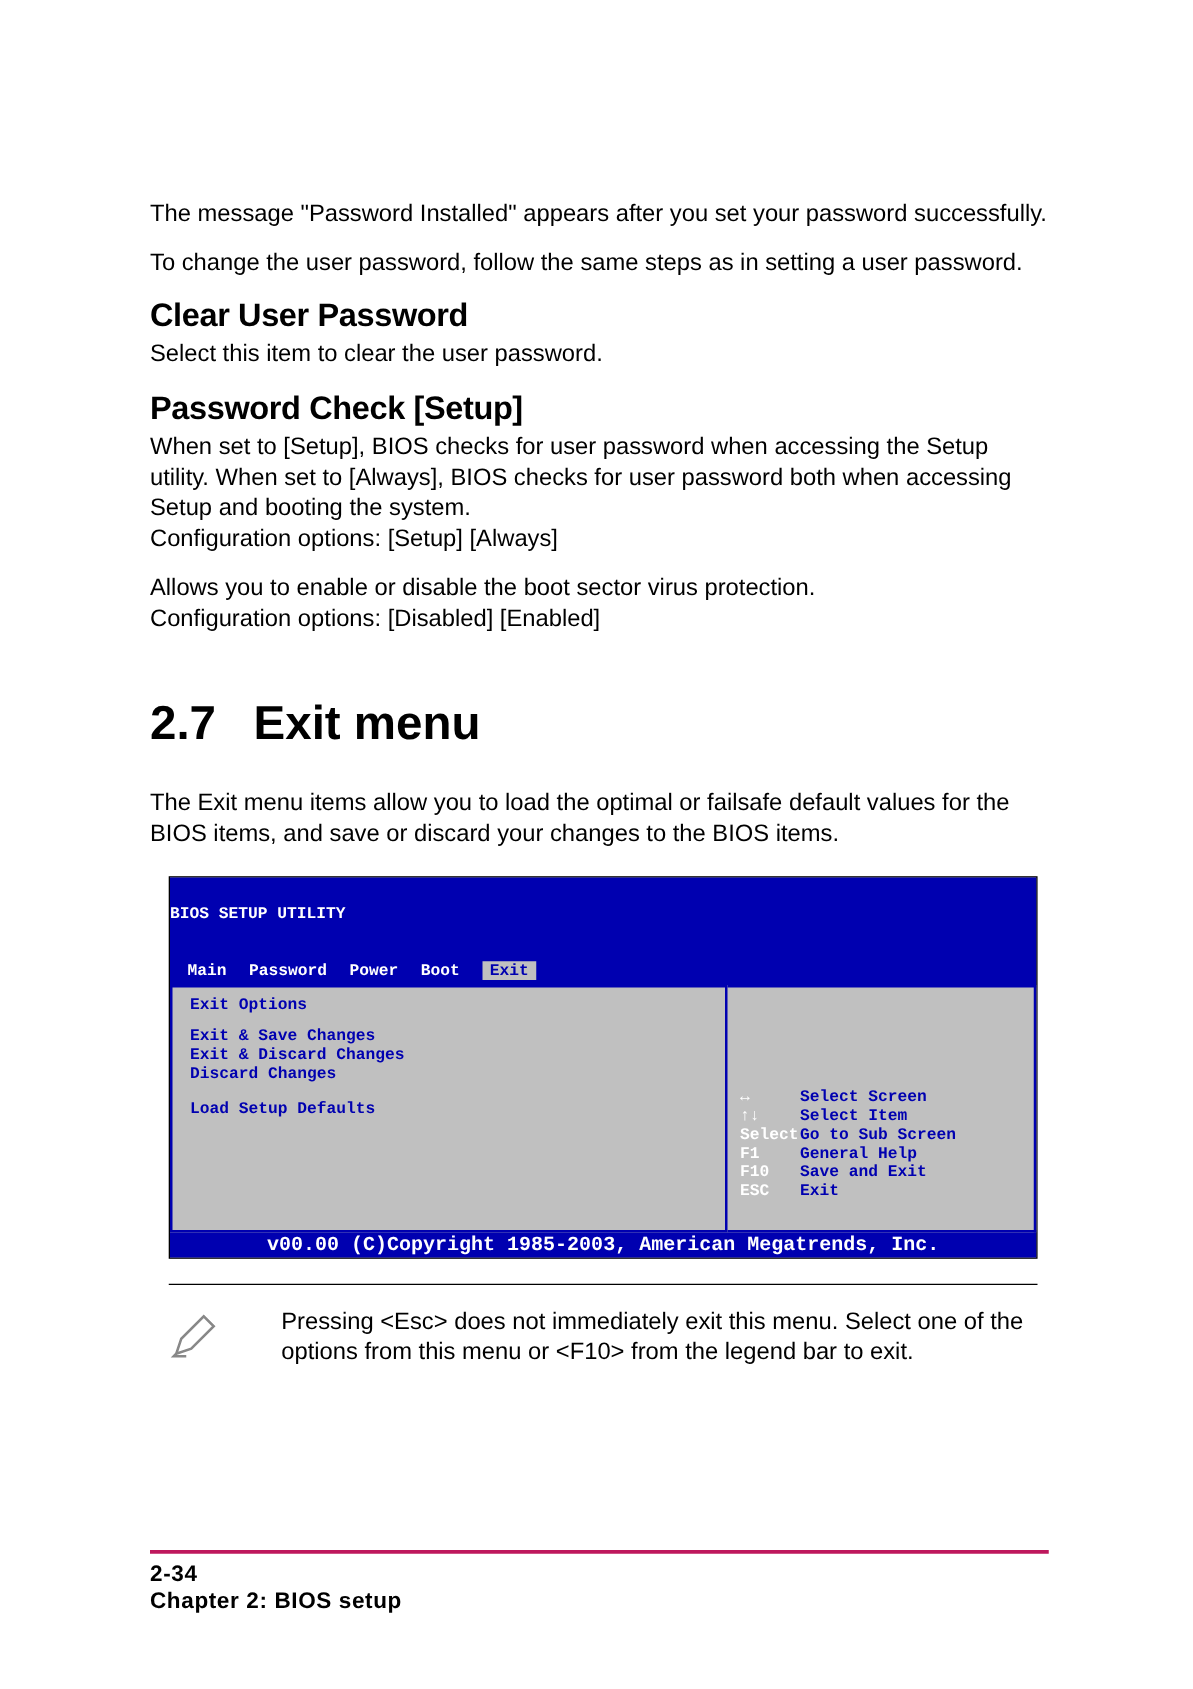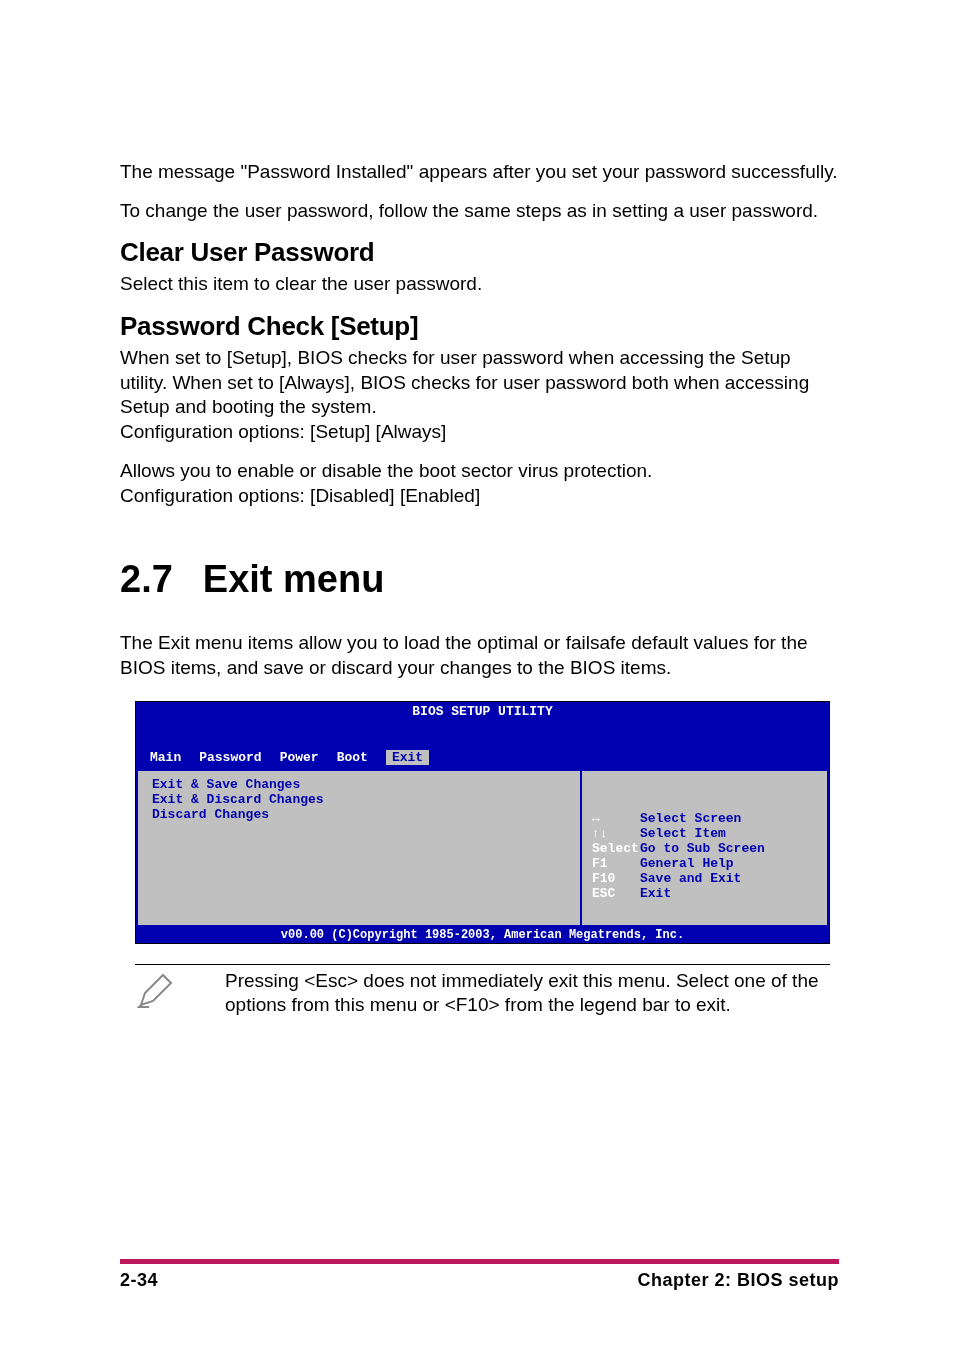--- a/index.html
+++ b/index.html
@@ -43,23 +43,23 @@
     color: #fff;
     box-sizing: border-box;
   }
   .bios-header {
     background: #0000b0;
     color: #fff;
     padding: 2px 0 2px 0;
     font-weight: bold;
   }
   .bios-title {
-    text-align: center;
-    color: #fff;
-    font-weight: bold;
+    color: #fff;
+    font-weight: bold;
+    margin-top: 19px;
   }
   .bios-tabs {
     display: flex;
     padding: 0 14px 2px 14px;
     gap: 0;
     font-weight: bold;
     margin-top: 31px;
   }
   .bios-tab {
     color: #fff;
@@ -102,52 +102,53 @@
   }
   .legend-row { display:flex; }
   .legend-key { color:#fff; width:48px; }
   .legend-label { color: #0000b0; }
   .bios-footer {
     background: #0000b0;
     color: #fff;
     text-align: center;
     font-weight: bold;
     padding: 1px 0;
-    font-size: 12px;
+    font-size: 16px;
   }
   .note-block {
     display:flex;
-    align-items:flex-start;
+    align-items:center;
     border-top: 1px solid #000;
     margin: 10px 0 0 15px;
     width: 695px;
-    padding-top: 4px;
+    padding-top: 18px;
   }
   .note-icon {
     width: 60px;
     flex: 0 0 60px;
     padding-top: 2px;
   }
   .note-text {
     font-size: 19px;
     line-height: 1.3;
     padding-left: 30px;
   }
   .page-footer {
     position:absolute;
     bottom: 60px;
     left: 120px;
     right: 115px;
-    border-top: 5px solid #be185d;
+    border-top: 3px solid #be185d;
     padding-top: 6px;
     display:flex;
     justify-content:space-between;
     font-weight:bold;
     font-size: 18px;
     letter-spacing: 0.5px;
+    flex-direction: column;
   }
   .bios-menu-item { color:#0000b0; }
   .bios-blank { height: 13px; }
 </style>
 </head>
 <body>
 
 <div class="page">
 
   <p class="body-text">The message "Password Installed" appears after you set your password successfully.</p>
@@ -175,24 +176,26 @@
       <div class="bios-tabs">
         <span class="bios-tab">Main</span>
         <span class="bios-tab">Password</span>
         <span class="bios-tab">Power</span>
         <span class="bios-tab">Boot</span>
         <span class="bios-tab sel">Exit</span>
       </div>
     </div>
     <div class="bios-body">
       <div class="bios-left">
+        <div class="group-title">Exit Options</div>
         <div class="bios-menu-item">Exit &amp; Save Changes</div>
         <div class="bios-menu-item">Exit &amp; Discard Changes</div>
         <div class="bios-menu-item">Discard Changes</div>
         <div class="bios-blank"></div>
+        <div class="bios-menu-item">Load Setup Defaults</div>
       </div>
       <div class="bios-right">
         <div class="legend-row">
           <span class="legend-key">↔</span>
           <span class="legend-label">Select Screen</span>
         </div>
         <div class="legend-row">
           <span class="legend-key">↑↓</span>
           <span class="legend-label">Select Item</span>
         </div>

